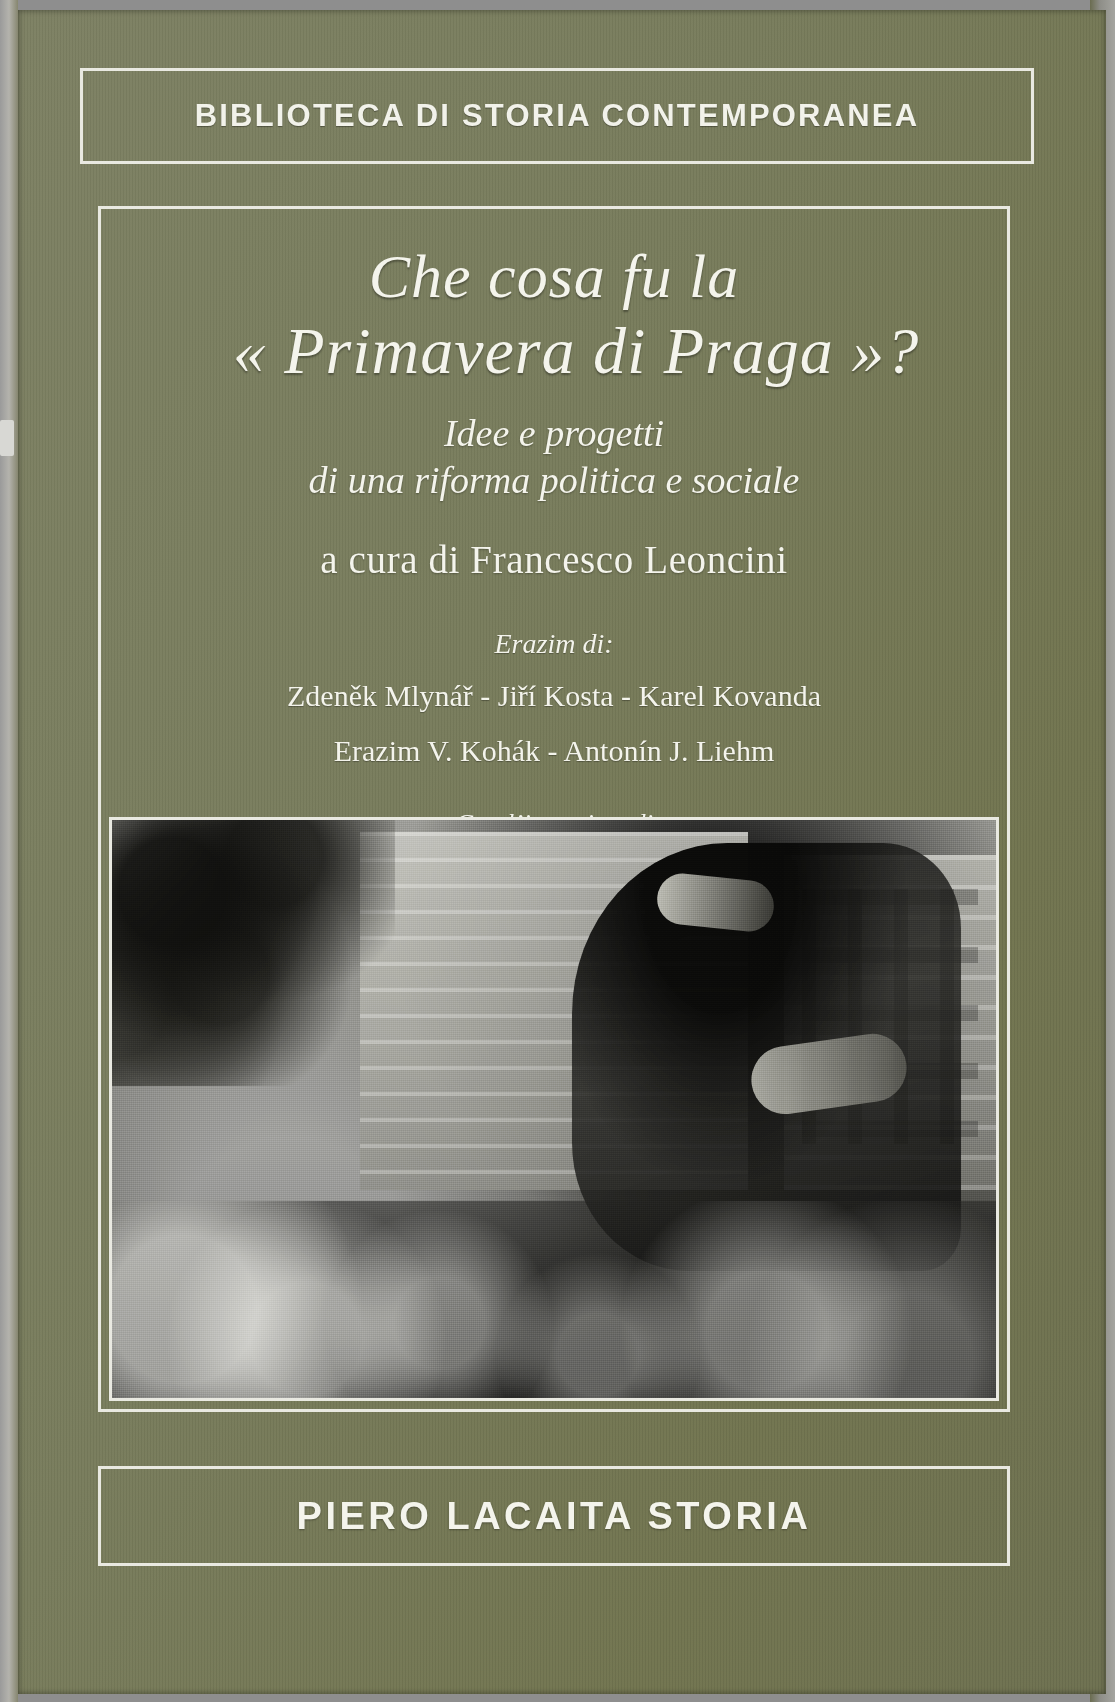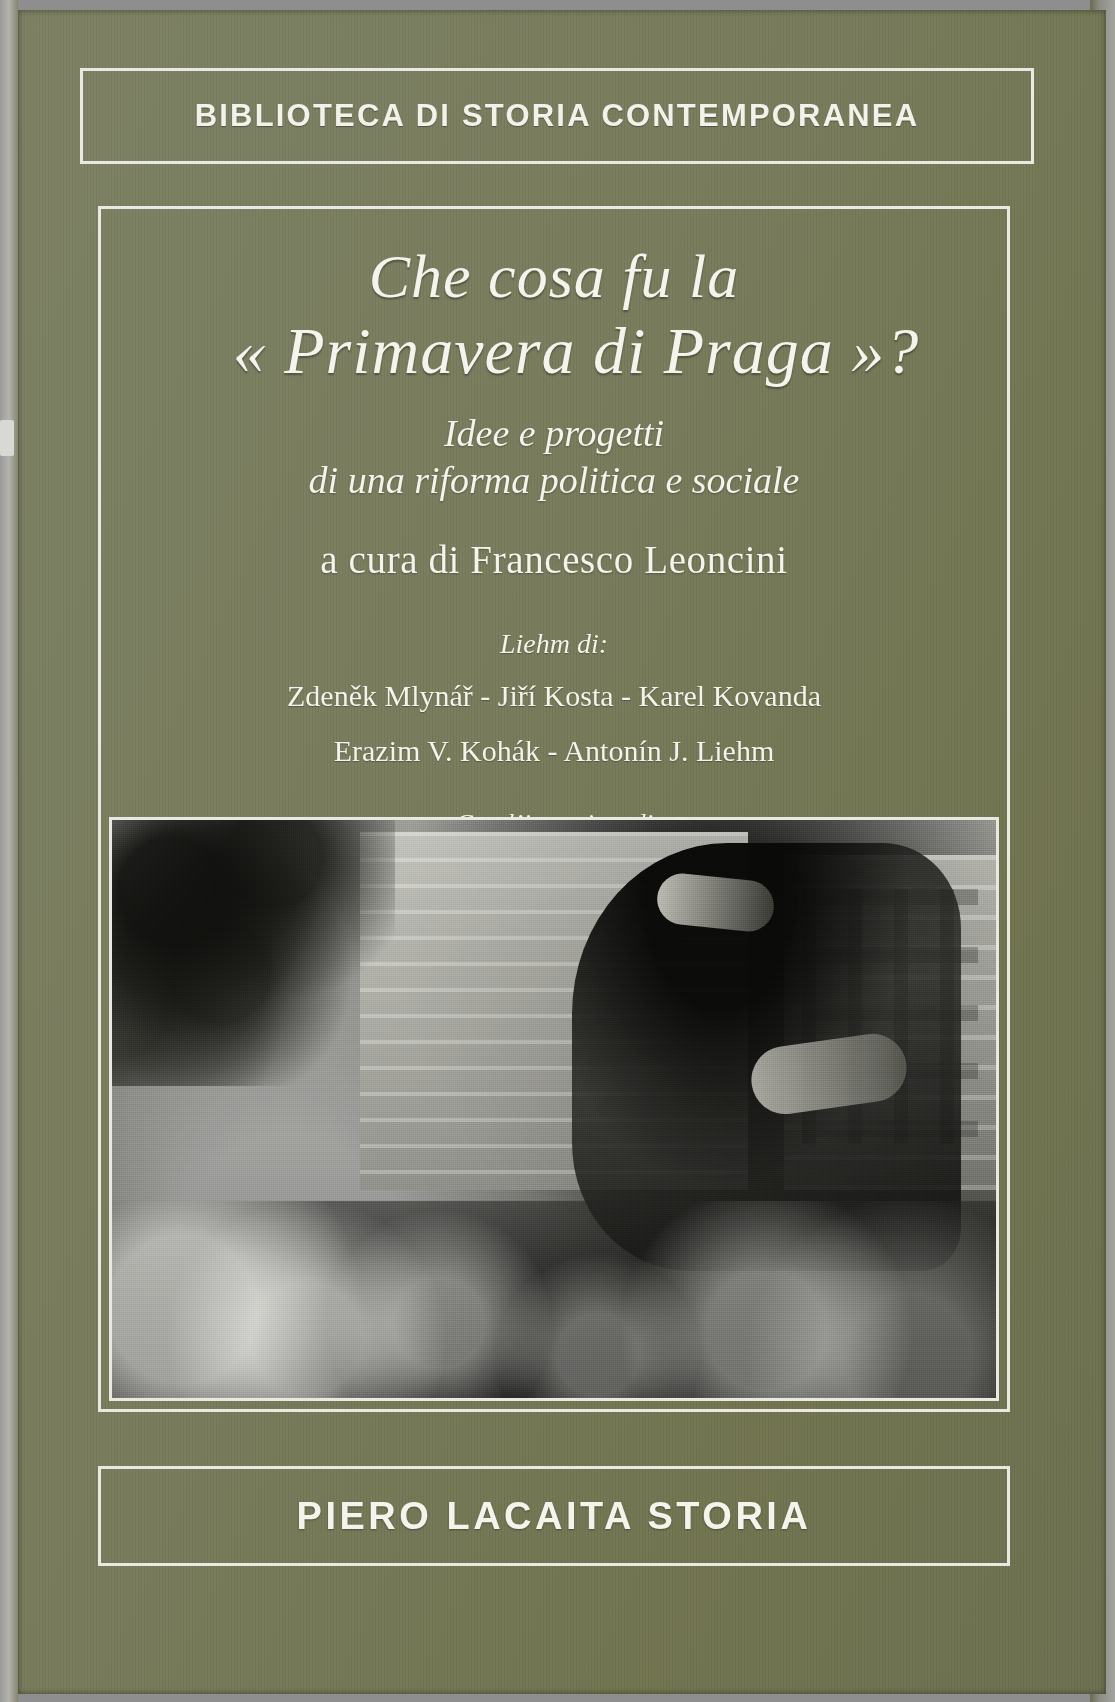--- a/index.html
+++ b/index.html
@@ -325,21 +325,21 @@
 
     <div class="text-area">
       <div class="title-line1">Che cosa fu la</div>
       <div class="title-line2">« Primavera di Praga »?</div>
 
       <div class="subtitle1">Idee e progetti</div>
       <div class="subtitle2">di una riforma politica e sociale</div>
 
       <div class="editor">a cura di Francesco Leoncini</div>
 
-      <div class="essays-label">Liehm di:</div>
+      <div class="essays-label">Erazim di:</div>
       <div class="authors-line">Zdeněk Mlynář - Jiří Kosta - Karel Kovanda</div>
       <div class="authors-line">Erazim V. Kohák - Antonín J. Liehm</div>
 
       <div class="interview-label">Con l’intervista di</div>
       <div class="interview-line">Alexander Dubček a «l’Unità»</div>
     </div>
 
     <div class="photo-wrap">
       <div class="photo">
         <div class="ph-building"></div>

